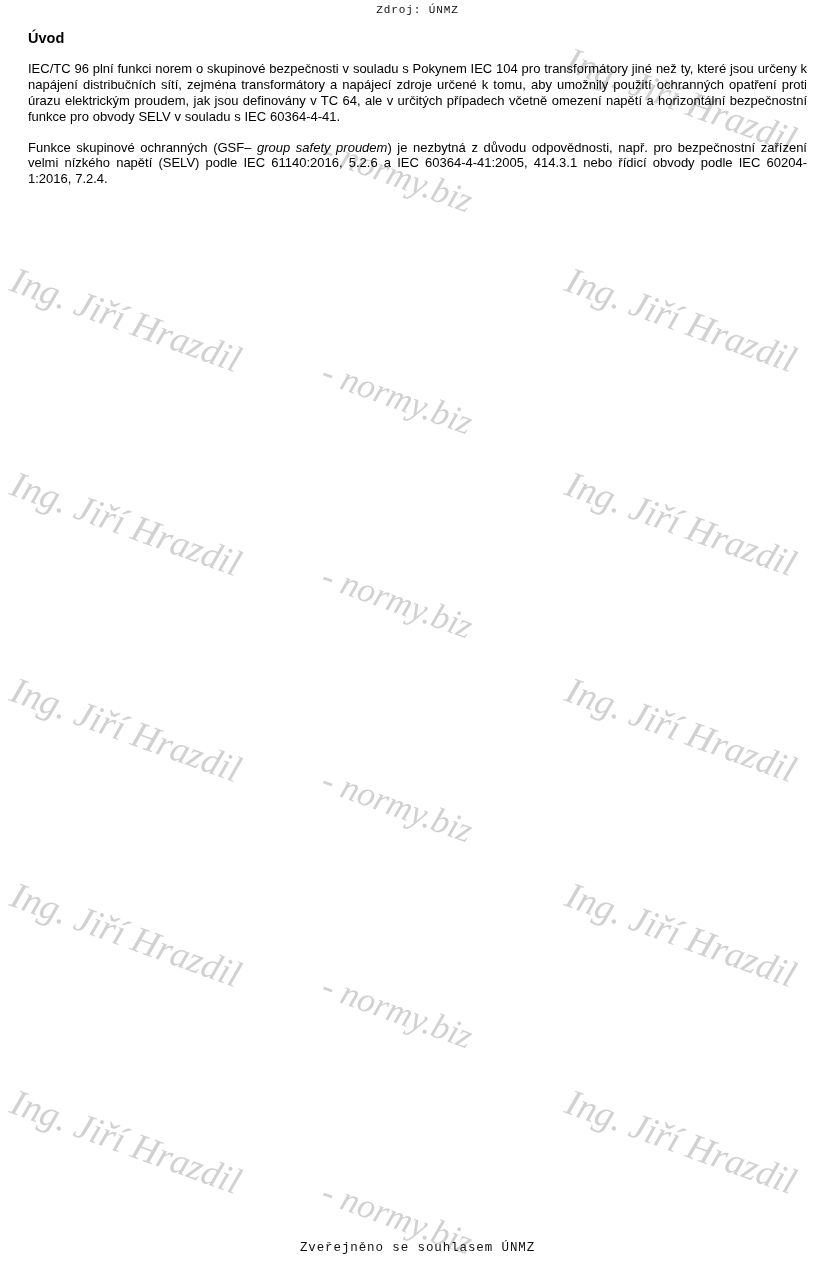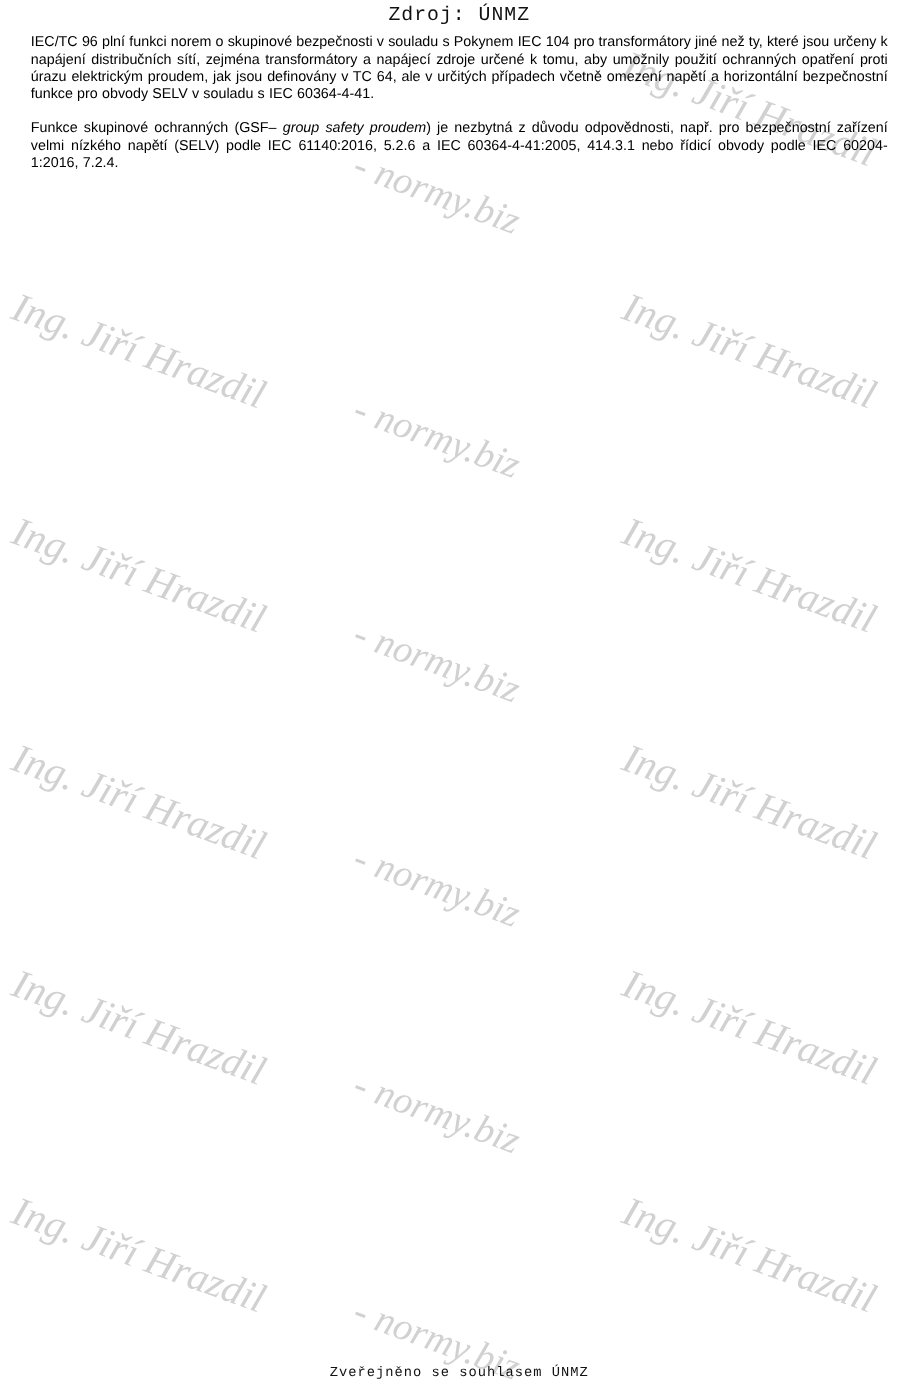--- a/index.html
+++ b/index.html
@@ -17,21 +17,21 @@
   }
 
   
   .doc-header {
     position: absolute;
     top: 4px;
     left: 0;
     width: 835px;
     text-align: center;
     font-family: "Liberation Mono", monospace;
-    font-size: 18px;
+    font-size: 11px;
     letter-spacing: 0.9px;
     color: #111;
     z-index: 5;
   }
   .doc-footer {
     position: absolute;
     bottom: 14px;
     left: 0;
     width: 835px;
     text-align: center;
@@ -105,20 +105,21 @@
     <div class="wm small" style="left: 330px; top: 760px; transform: rotate(20deg); color: rgb(201, 201, 201);">- normy.biz</div>
     <div class="wm" style="left: 20px; top: 873px; transform: rotate(20deg); color: rgb(201, 201, 201);">Ing. Jiří Hrazdil</div>
     <div class="wm" style="left: 575px; top: 873px; transform: rotate(20deg); color: rgb(201, 201, 201);">Ing. Jiří Hrazdil</div>
     <div class="wm small" style="left: 330px; top: 966px; transform: rotate(20deg); color: rgb(201, 201, 201);">- normy.biz</div>
     <div class="wm" style="left: 20px; top: 1080px; transform: rotate(20deg); color: rgb(201, 201, 201);">Ing. Jiří Hrazdil</div>
     <div class="wm" style="left: 575px; top: 1080px; transform: rotate(20deg); color: rgb(201, 201, 201);">Ing. Jiří Hrazdil</div>
     <div class="wm small" style="left: 330px; top: 1172px; transform: rotate(20deg); color: rgb(201, 201, 201);">- normy.biz</div>
   </div>
 
 <div class="page-body">
+  <h1 class="section-title">Úvod</h1>
 
   <p class="para">IEC/TC 96 plní funkci norem o skupinové bezpečnosti v souladu s Pokynem IEC 104 pro transformátory jiné než ty, které jsou určeny k napájení distribučních sítí, zejména transformátory a napájecí zdroje určené k tomu, aby umožnily použití ochranných opatření proti úrazu elektrickým proudem, jak jsou definovány v TC 64, ale v určitých případech včetně omezení napětí a horizontální bezpečnostní funkce pro obvody SELV v souladu s IEC 60364-4-41.</p>
 
   <p class="para"><span>Funkce skupinové ochranných (GSF– </span><em>group safety proudem</em><span>) je nezbytná z důvodu odpovědnosti, např. pro bezpečnostní zařízení velmi nízkého napětí (SELV) podle IEC 61140:2016, 5.2.6 a IEC 60364-4-41:2005, 414.3.1 nebo řídicí obvody podle IEC 60204-1:2016, 7.2.4.</span></p>
 
 
 </div>
 
 <div class="doc-footer">Zveřejněno se souhlasem ÚNMZ</div>
 

